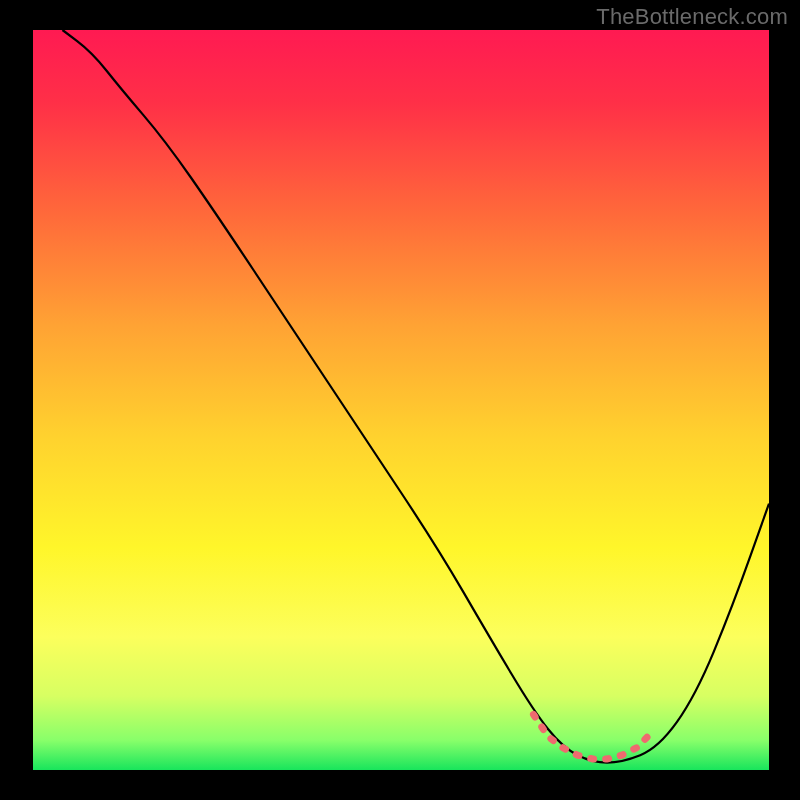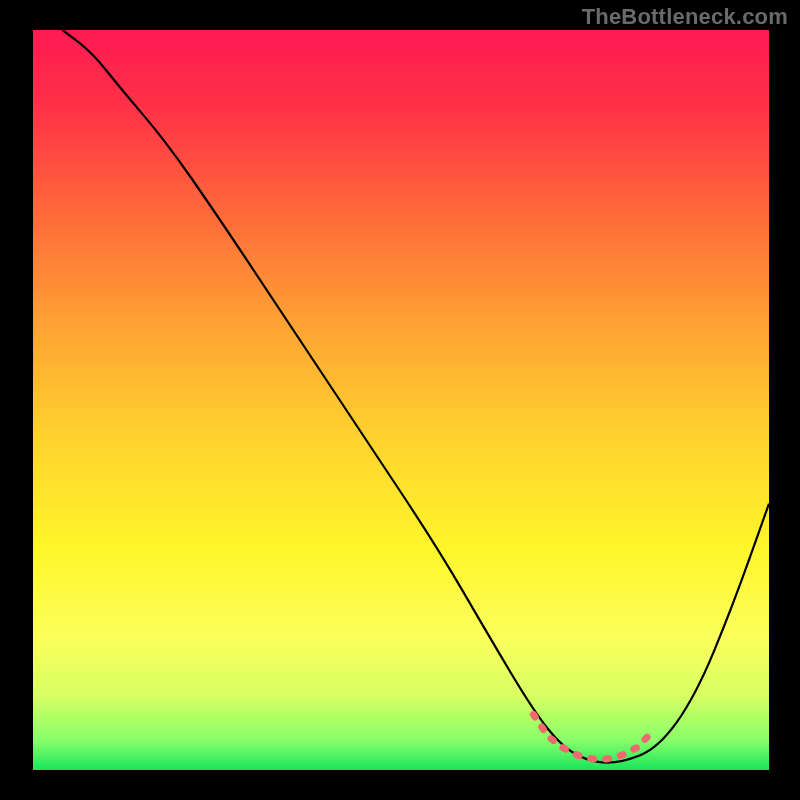--- a/index.html
+++ b/index.html
@@ -16,21 +16,21 @@
     width: 800px;
     height: 800px;
     background: #000;
   }
   .watermark {
     position: absolute;
     top: 4px;
     right: 12px;
     color: #6a6a6a;
     font-size: 22px;
-    font-weight: 700;
+    font-weight: 400;
     z-index: 10;
     letter-spacing: 0.2px;
   }
   svg {
     position: absolute;
     top: 0;
     left: 0;
   }
 </style>
 </head>

